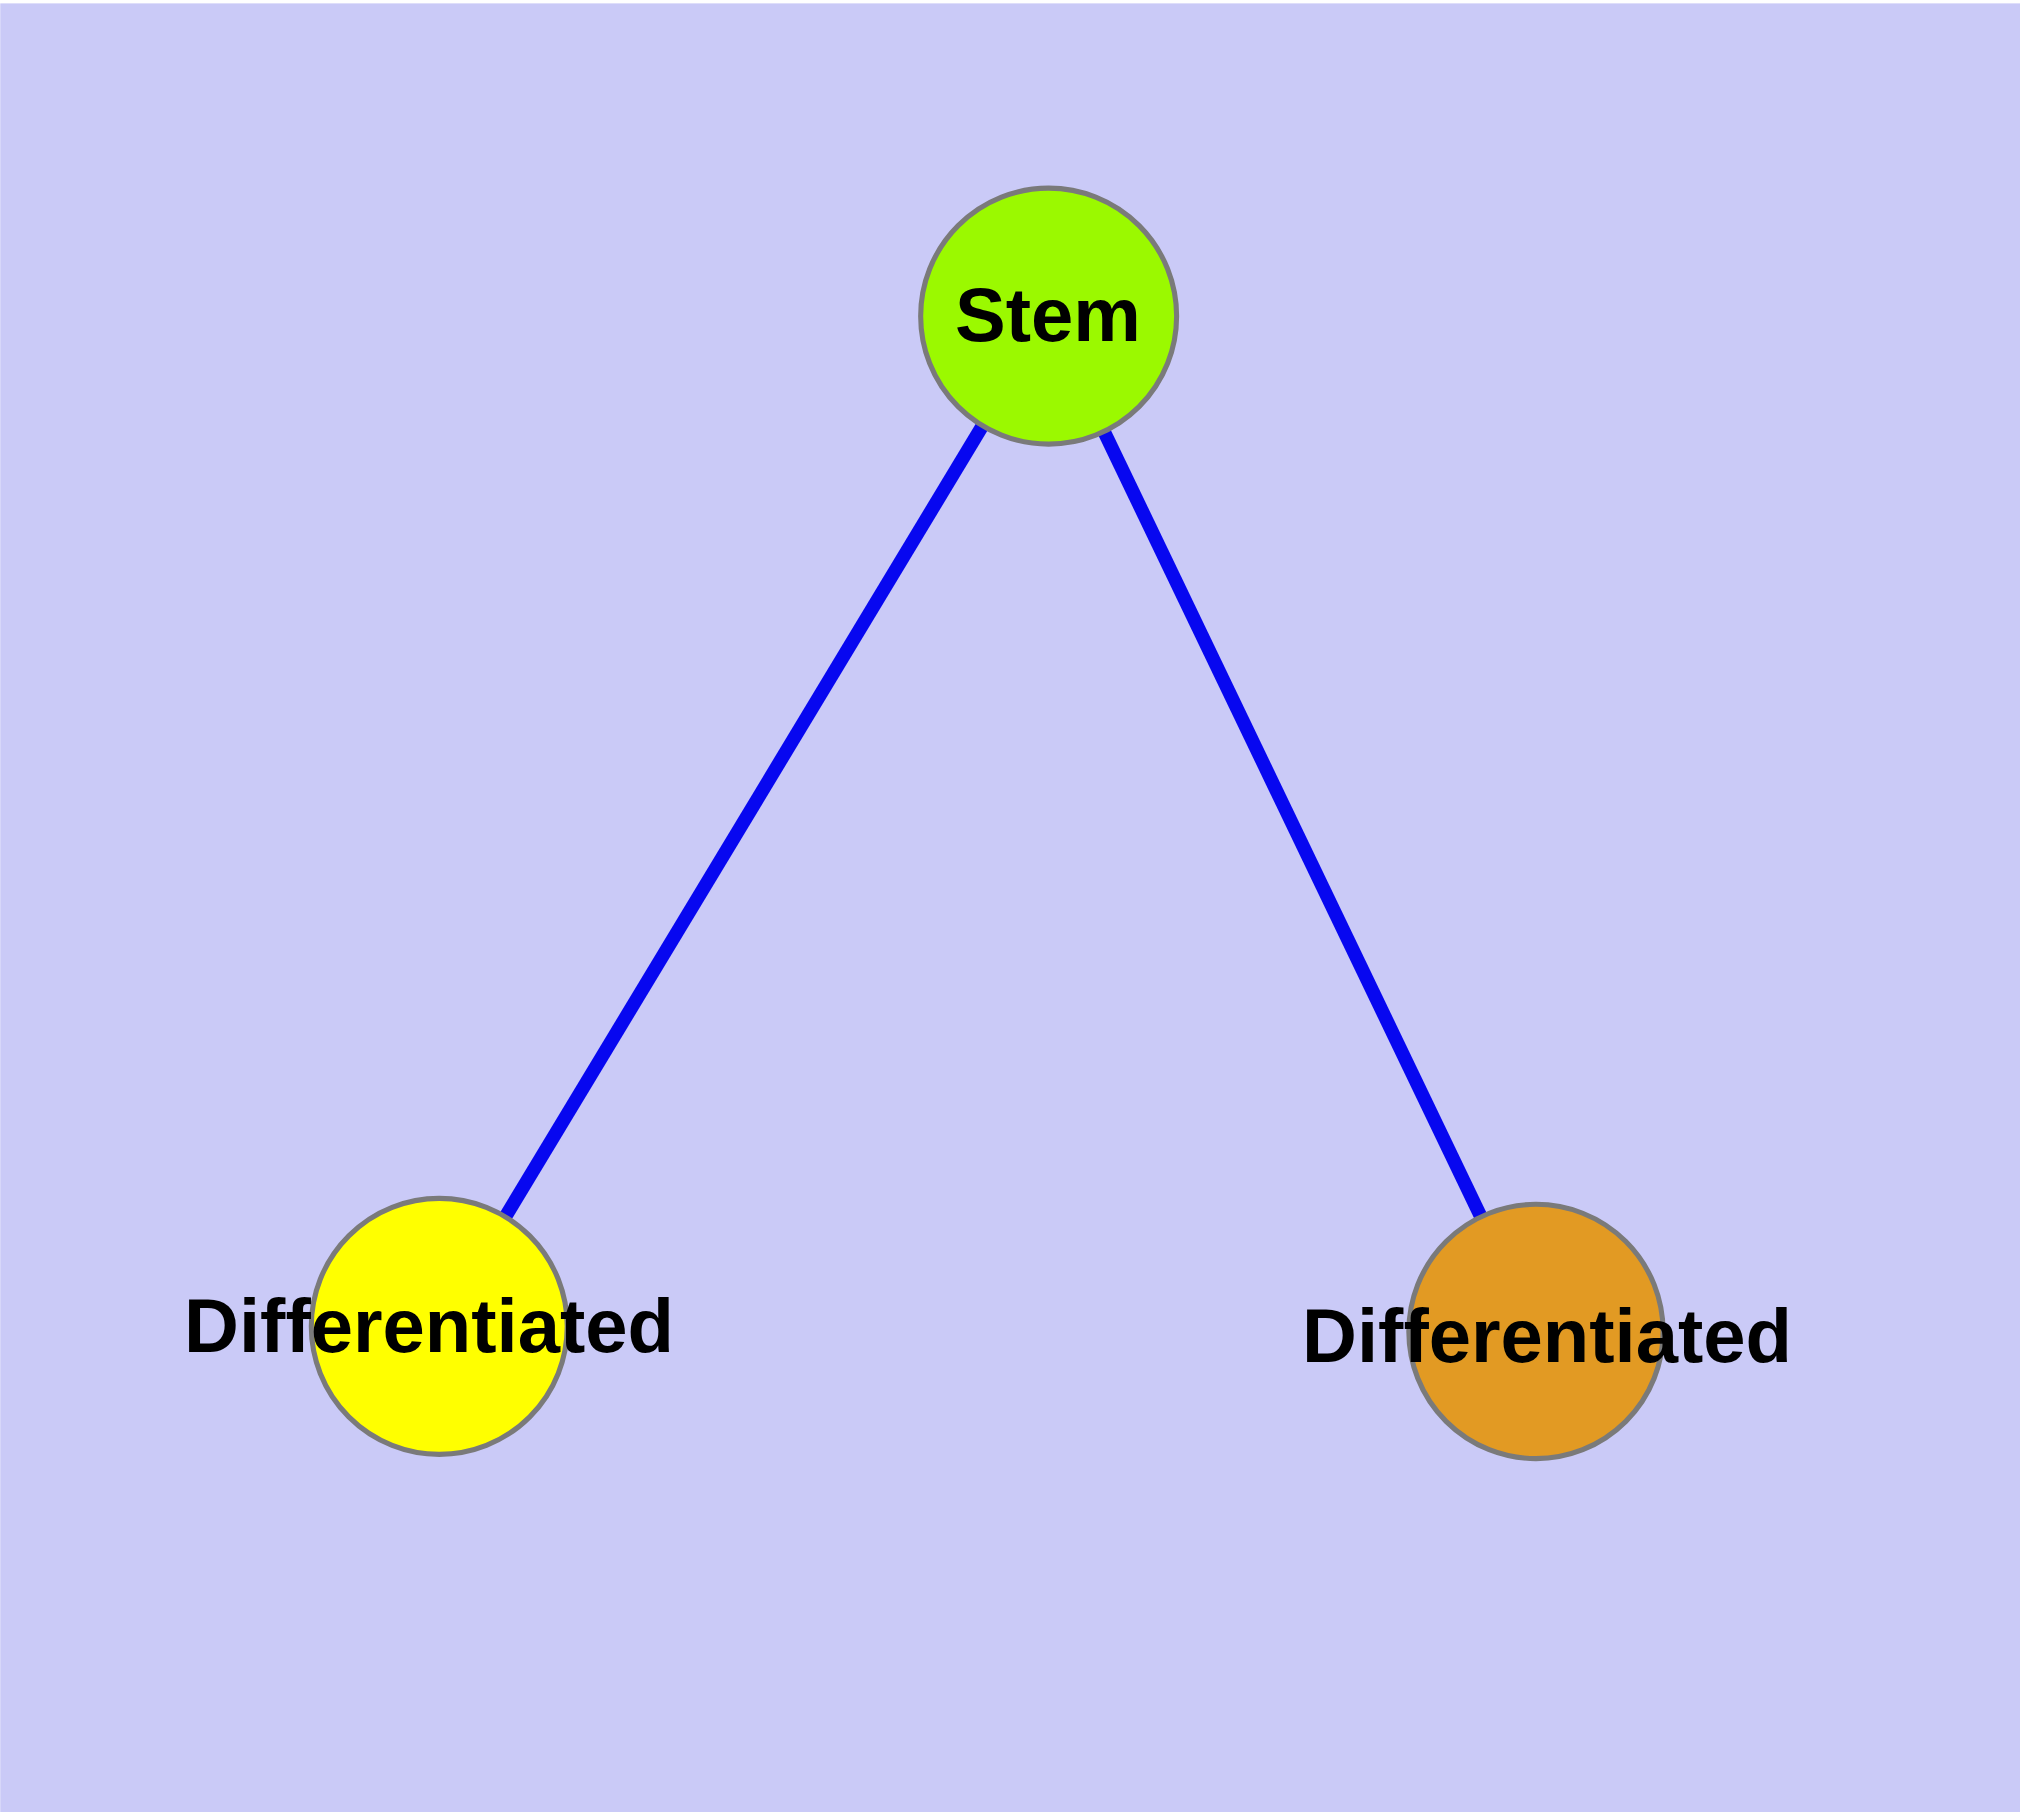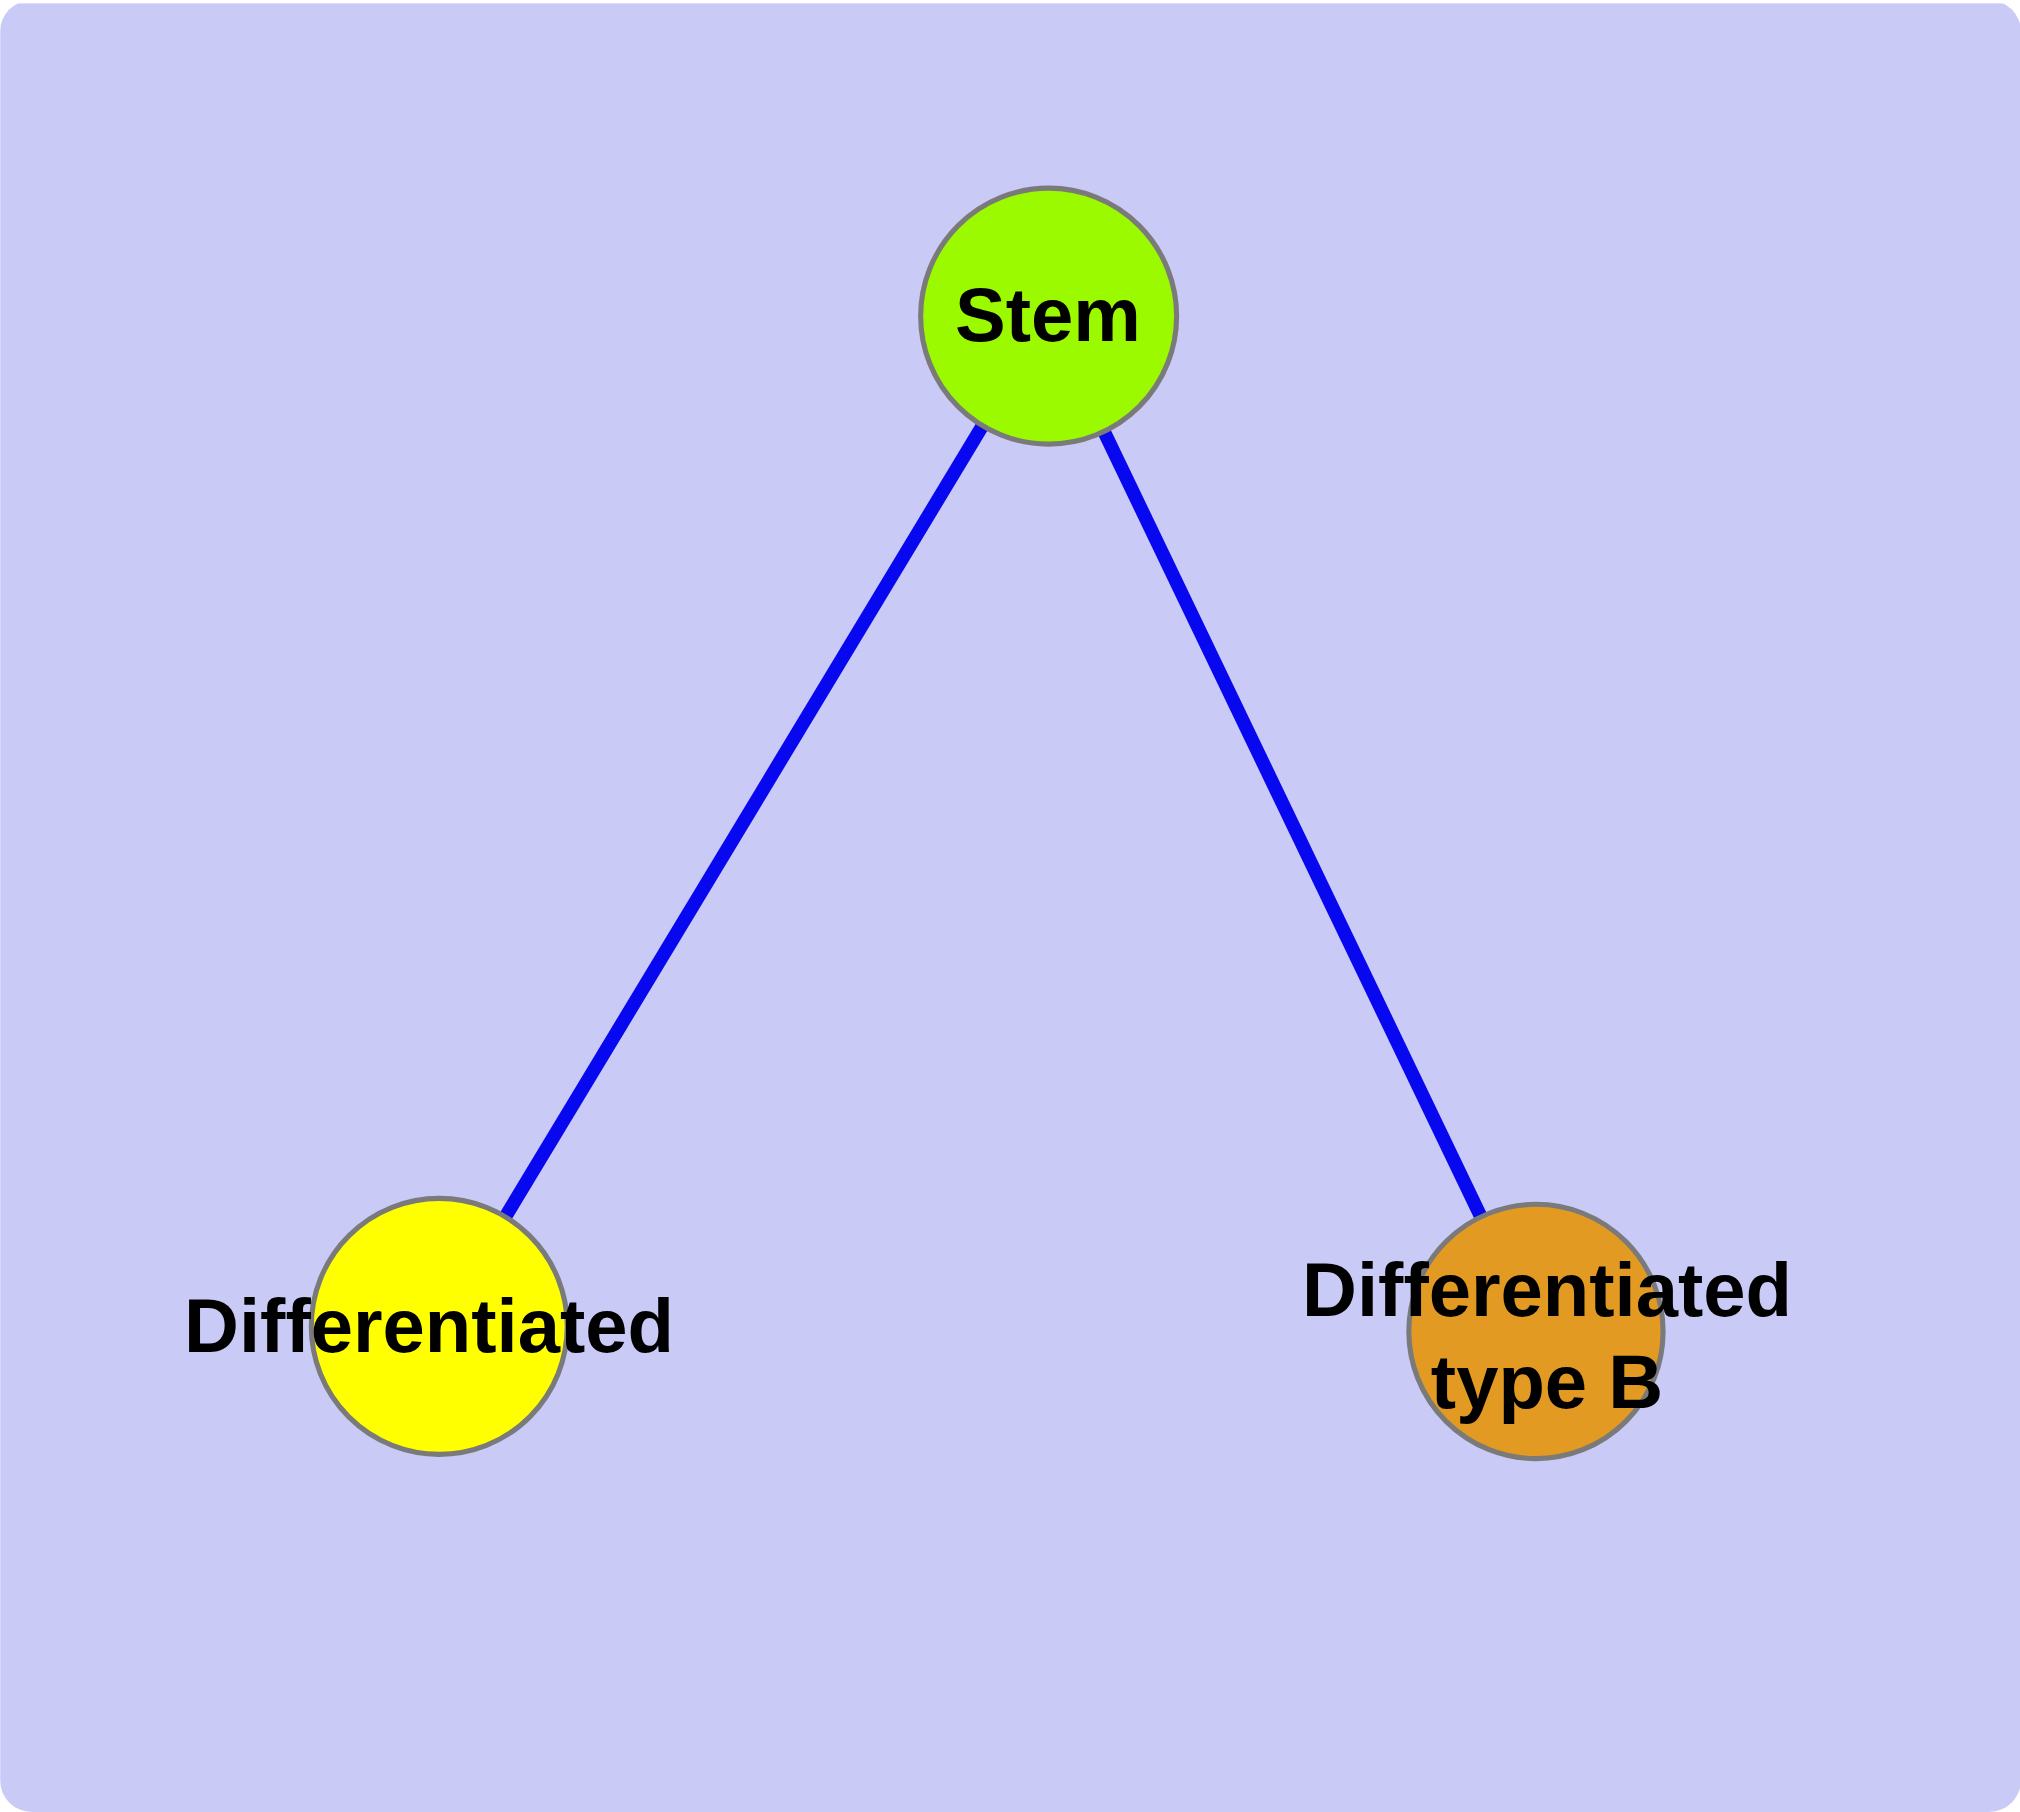--- a/index.html
+++ b/index.html
@@ -6,21 +6,20 @@
     margin: 0;
     padding: 0;
     background: #FFFFFF;
   }
   .stage {
     position: relative;
     width: 2021px;
     height: 1812px;
     overflow: hidden;
     font-family: "Liberation Sans", sans-serif;
-    border-radius: 32px;
   }
   .graph-svg {
     position: absolute;
     left: 0;
     top: 0;
     width: 2021px;
     height: 1812px;
     display: block;
   }
   .node-label {
@@ -63,17 +62,16 @@
   <div class="node-label" id="label-stem">
     <span class="line">Stem</span>
   </div>
 
   <div class="node-label" id="label-type-a">
     <span class="line">Differentiated</span>
   </div>
 
   <div class="node-label" id="label-type-b">
     <span class="line">Differentiated</span>
-    <span class="line">type B</span>
   </div>
 
 </div>
 
 
 </body></html>

